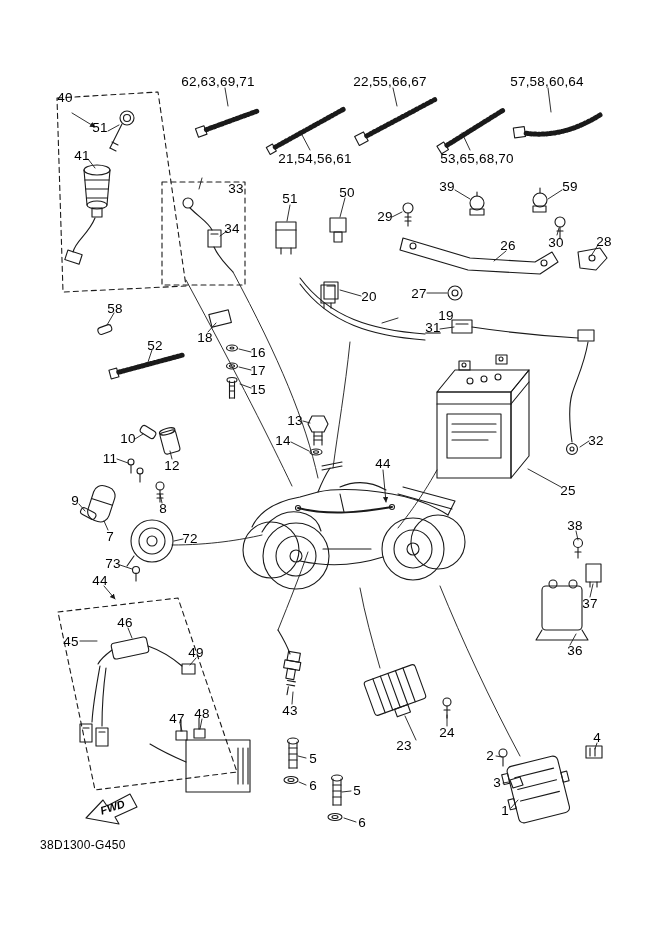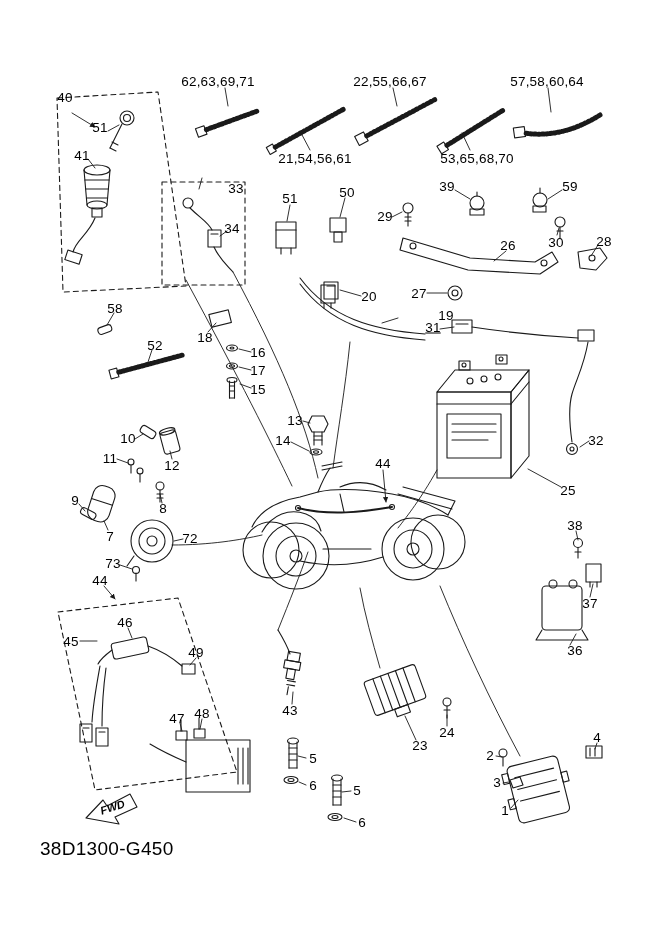--- a/index.html
+++ b/index.html
@@ -7,21 +7,21 @@
     position:relative;width:661px;height:934px;margin:0 auto;background:#ffffff;
     font-family:"Liberation Sans",sans-serif;overflow:hidden;
   }
   .page svg{position:absolute;left:0;top:0;}
   .label-layer{position:absolute;left:0;top:0;width:100%;height:100%;pointer-events:none;}
   .part-label{
     position:absolute;transform:translate(-50%,-50%);
     font-size:13.5px;color:#000;white-space:nowrap;letter-spacing:.2px;
   }
   .diagram-code{
-    position:absolute;left:40px;top:838px;font-size:19px;color:#000;letter-spacing:.3px;
+    position:absolute;left:40px;top:838px;font-size:12px;color:#000;letter-spacing:.3px;
   }
   .fwd-label{
     position:absolute;left:100px;top:801px;font-size:11px;font-weight:bold;font-style:italic;
     color:#000;transform:rotate(-18deg);
   }
 </style>
 </head>
 <body>
 
 <div class="page">
@@ -511,21 +511,21 @@
       <span class="part-label" style="left: 575px; top: 525px;">38</span>
       <span class="part-label" style="left: 590px; top: 603px;">37</span>
       <span class="part-label" style="left: 575px; top: 650px;">36</span>
       <span class="part-label" style="left: 100px; top: 580px;">44</span>
       <span class="part-label" style="left: 71px; top: 641px;">45</span>
       <span class="part-label" style="left: 125px; top: 622px;">46</span>
       <span class="part-label" style="left: 196px; top: 652px;">49</span>
       <span class="part-label" style="left: 202px; top: 713px;">48</span>
       <span class="part-label" style="left: 177px; top: 718px;">47</span>
       <span class="part-label" style="left: 290px; top: 710px;">43</span>
-      <span class="part-label" style="left: 420px; top: 745px;">23</span>
+      <span class="part-label" style="left: 404px; top: 745px;">23</span>
       <span class="part-label" style="left: 447px; top: 732px;">24</span>
       <span class="part-label" style="left: 313px; top: 758px;">5</span>
       <span class="part-label" style="left: 313px; top: 785px;">6</span>
       <span class="part-label" style="left: 357px; top: 790px;">5</span>
       <span class="part-label" style="left: 362px; top: 822px;">6</span>
       <span class="part-label" style="left: 490px; top: 755px;">2</span>
       <span class="part-label" style="left: 497px; top: 782px;">3</span>
       <span class="part-label" style="left: 505px; top: 810px;">1</span>
       <span class="part-label" style="left: 597px; top: 737px;">4</span>
     </div>

